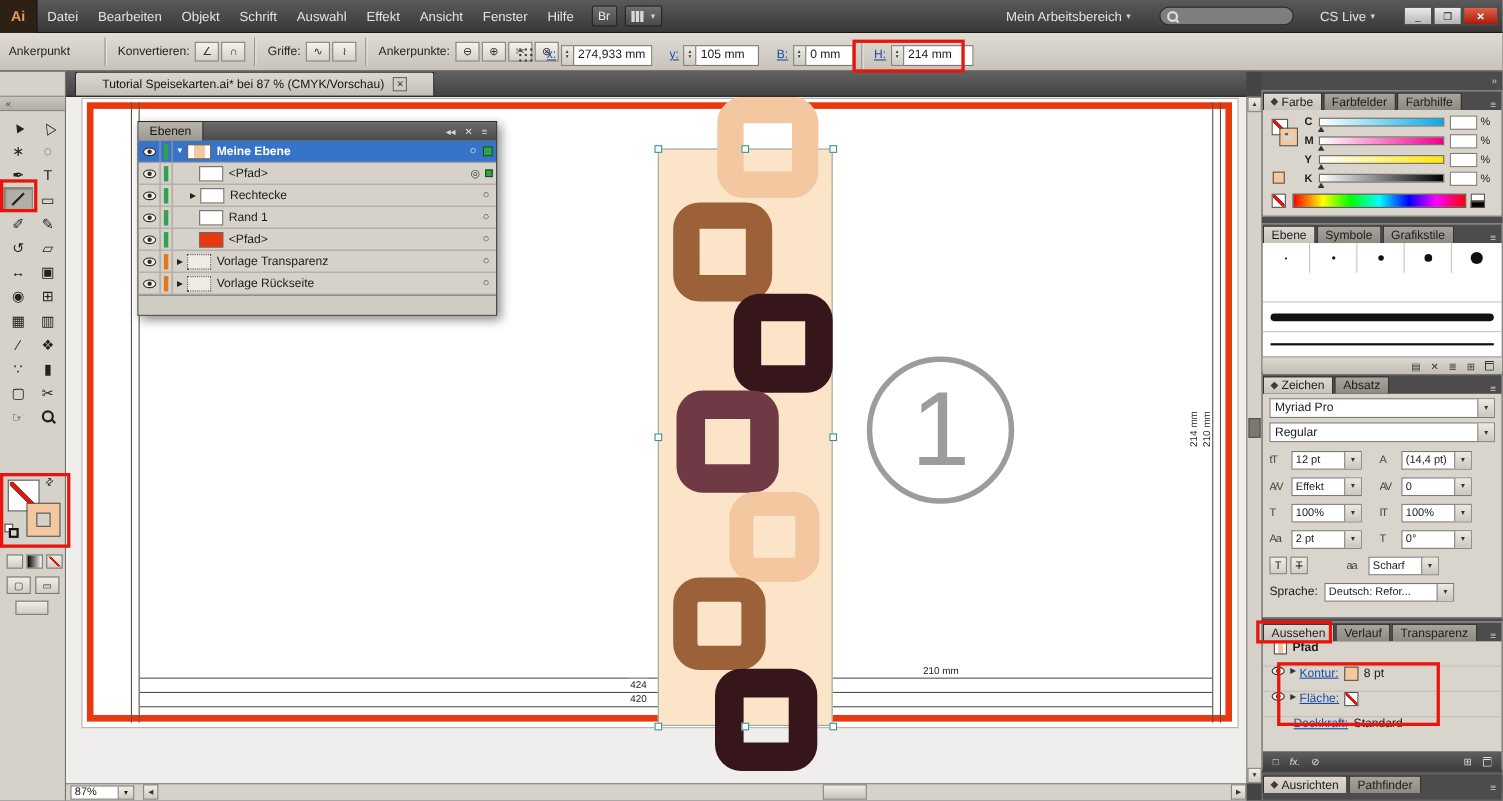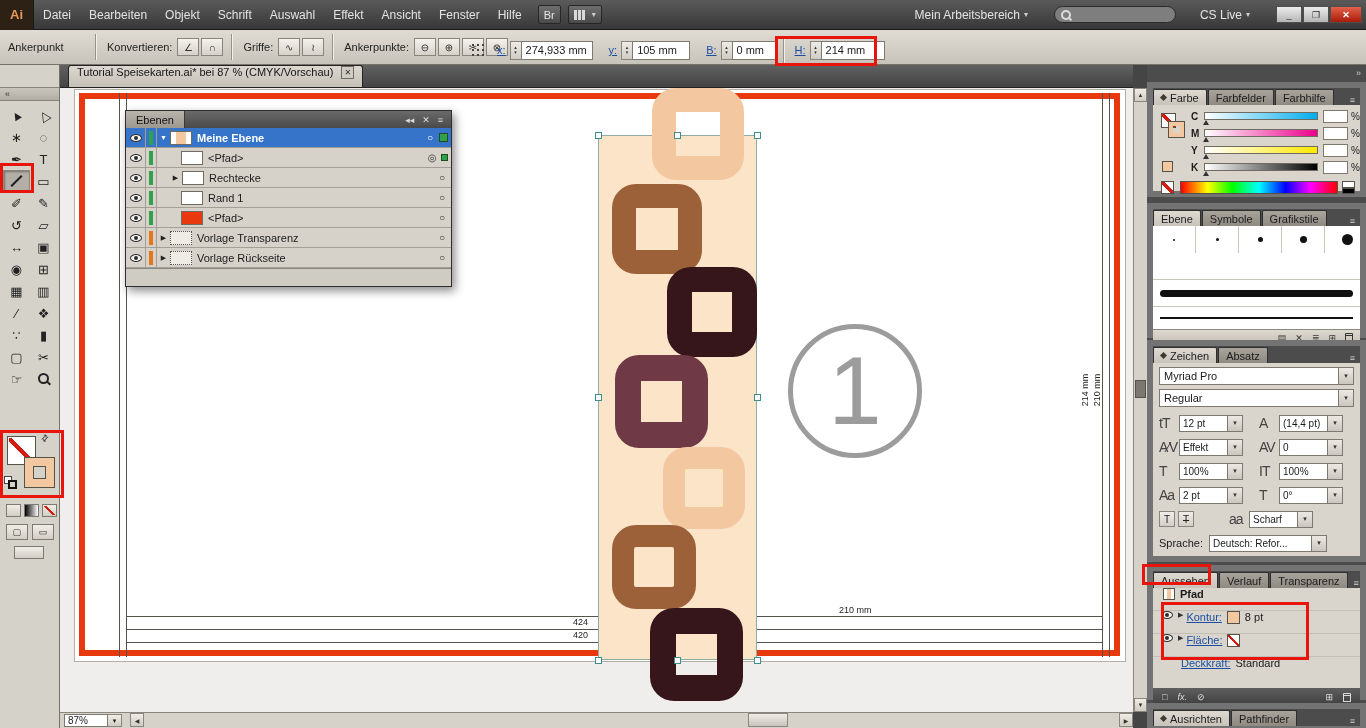--- a/index.html
+++ b/index.html
@@ -34,21 +34,21 @@
   .sbtn{width:22px;height:18px;margin:0 1px;background:linear-gradient(#f5f2ec,#d6d2ca);border:1px solid #89857d;display:inline-flex;align-items:center;justify-content:center;font-size:10px;color:#333}
   .bluelink{color:#1b4ea2;text-decoration:underline}
   .spin{width:11px;height:19px;border:1px solid #89857d;border-right:none;background:linear-gradient(#efece6,#cfccc4);display:inline-flex;flex-direction:column;align-items:center;justify-content:center;font-size:5px;line-height:5px;color:#333}
   .cb-field{height:19px;border:1px solid #7d7971;background:#fff;display:inline-flex;align-items:center;padding:0 4px}
   .refgrid{width:13px;height:13px;position:relative;margin:0 8px 0 2px}
   .refgrid i{position:absolute;left:0;top:0;width:2px;height:2px;background:#444;box-shadow:5px 0 #444,10px 0 #444,0 5px #444,5px 5px #444,10px 5px #444,0 10px #444,5px 10px #444,10px 10px #444}
   .cb-fields{position:absolute;left:470px;top:7px;display:flex;align-items:center}
 
   
   .tabbar{position:absolute;left:60px;top:65px;width:1073px;height:23px;background:linear-gradient(#616161,#434343);border-bottom:1px solid #222;display:flex;align-items:flex-end;z-index:5}
-  .doc-tab{margin-left:8px;height:22px;display:flex;padding:0 8px;background:linear-gradient(#dcd8d0,#c4c0b8);border:1px solid #232323;border-bottom:none;border-radius:3px 3px 0 0;color:#141414}
+  .doc-tab{margin-left:8px;height:22px;display:flex;align-items:center;padding:0 24px;background:linear-gradient(#dcd8d0,#c4c0b8);border:1px solid #232323;border-bottom:none;border-radius:3px 3px 0 0;color:#141414}
   .doc-close{margin-left:8px;width:13px;height:13px;border:1px solid #6f6b63;background:#cfccc4;font-size:8px;display:flex;align-items:center;justify-content:center;color:#333}
 
   
   .rail{position:absolute;left:0;top:65px;width:60px;height:663px;background:#d5d2ca;border-right:1px solid #77736b;z-index:6}
   .rail-head{height:14px;margin-top:22px;background:linear-gradient(#c9c5bd,#b2aea6);border-top:1px solid #8b877f;border-bottom:1px solid #8b877f;color:#3a3a3a;font-size:9px;padding-left:5px;line-height:13px}
   .tools{position:absolute;left:3px;top:39px;width:54px;display:grid;grid-template-columns:27px 27px}
   .tool{height:22px;display:flex;align-items:center;justify-content:center;font-size:13px;color:#222}
   .tool.active{background:#b3afa7;border:1px solid #8b877f;box-shadow:inset 1px 1px 2px rgba(0,0,0,.35)}
   .g{display:inline-block}
   .rot{transform:rotate(-32deg)}
@@ -122,21 +122,21 @@
   .lrow.sel .ltarget{color:#fff}
   .lchip{width:9px;height:9px;background:var(--c);border:1px solid #1d4d1d;margin-right:3px;flex:none}
   .lchip.sm{width:7px;height:7px}
   .lp-footer{height:18px;background:#cfccc4;border-top:1px solid #8b877f}
   .eye{display:inline-block;width:12px;height:8px;border:1px solid #2e2e2e;border-radius:50%;position:relative;background:#f7f5f0}
   .eye::after{content:'';position:absolute;left:3px;top:1px;width:4px;height:4px;border-radius:50%;background:#2e2e2e}
 
   
   .dock{position:absolute;left:1147px;top:65px;width:219px;height:663px;background:#4c4c4c;z-index:8}
   .dock-collapse{position:absolute;right:5px;top:3px;color:#ccc;font-size:9px}
-  .dpanel{position:absolute;left:0;width:219px;background:#d9d5cd;border:6px solid #737373}
+  .dpanel{position:absolute;left:0;width:219px;background:#d9d5cd;border:1px solid #737373}
   .ptabs{height:17px;background:#4c4c4c;display:flex;align-items:flex-end}
   .ptab{height:16px;display:flex;align-items:center;padding:0 7px;margin-right:1px;background:linear-gradient(#a8a49c,#8e8a82);border:1px solid #2f2f2f;border-bottom:none;font-size:11px;color:#1c1c1c;border-radius:2px 2px 0 0}
   .ptab.on{background:linear-gradient(#dedad2,#c7c3bb)}
   .pmenu{margin-left:auto;color:#d5d5d5;font-size:9px;padding:0 5px}
   .dia{width:5px;height:5px;background:#3f3b33;transform:rotate(45deg);margin-right:4px}
 
   .farbe-body{position:relative;height:98px}
   .fsind-f{position:absolute;left:8px;top:8px;width:15px;height:15px;background:#fff;border:1px solid #55524a}
   .fsind-f::after{content:'';position:absolute;inset:0;background:linear-gradient(45deg,transparent 42%,#d41d12 42%,#d41d12 58%,transparent 58%)}
   .fsind-s{position:absolute;left:16px;top:17px;width:15px;height:15px;border:4px solid var(--c);outline:1px solid #55524a}
@@ -166,21 +166,21 @@
   .brow3{position:absolute;top:53px;left:0;width:100%;height:27px;border-top:1px solid #c9c5bd;display:flex;align-items:center}
   .bstroke{height:7px;background:#111;border-radius:4px;flex:1;margin:0 7px}
   .brow4{position:absolute;top:80px;left:0;width:100%;height:23px;border-top:1px solid #c9c5bd;display:flex;align-items:center}
   .bline2{height:2px;background:#111;flex:1;margin:0 7px}
   .bfoot{position:absolute;bottom:0;left:0;width:100%;height:16px;background:linear-gradient(#dedad2,#c2beb6);border-top:1px solid #8b877f;display:flex;align-items:center;justify-content:flex-end;gap:9px;padding:0 7px;font-size:9px;color:#333}
 
   .zeichen-body{position:relative;height:206px;padding:4px 6px}
   .zdd{height:18px;background:#fff;border:1px solid #7d7971;display:flex;align-items:center;padding-left:4px;margin-bottom:4px}
   .dd{margin-left:auto;width:15px;height:100%;background:linear-gradient(#ece9e3,#cbc7bf);border-left:1px solid #7d7971;display:flex;align-items:center;justify-content:center;font-size:7px;color:#333}
   .zrow{display:flex;align-items:center;height:24px}
-  .zico{width:20px;font-size:14px;color:#444;letter-spacing:-1px;flex:none}
+  .zico{width:20px;font-size:10px;color:#444;letter-spacing:-1px;flex:none}
   .zfield{width:64px;height:17px;background:#fff;border:1px solid #7d7971;display:flex;align-items:center;padding-left:3px;font-size:10px}
   .zgap{width:16px;flex:none}
   .tbtn{width:16px;height:16px;border:1px solid #89857d;background:linear-gradient(#f1eee8,#d2cec6);display:inline-flex;align-items:center;justify-content:center;font-size:10px;margin-right:3px;color:#222}
   .strike{text-decoration:line-through}
 
   .aus-body{position:relative;height:118px}
   .arow{display:flex;height:23px;border-bottom:1px solid #c3bfb7;padding:0 5px}
   .aeye{width:17px;flex:none;display:flex;justify-content:center}
   .aexp{font-size:7px;margin:0 3px;color:#333;flex:none}
   .asw{width:13px;height:13px;border:1px solid #55524a;margin:0 5px;position:relative;background:#fff;flex:none}

